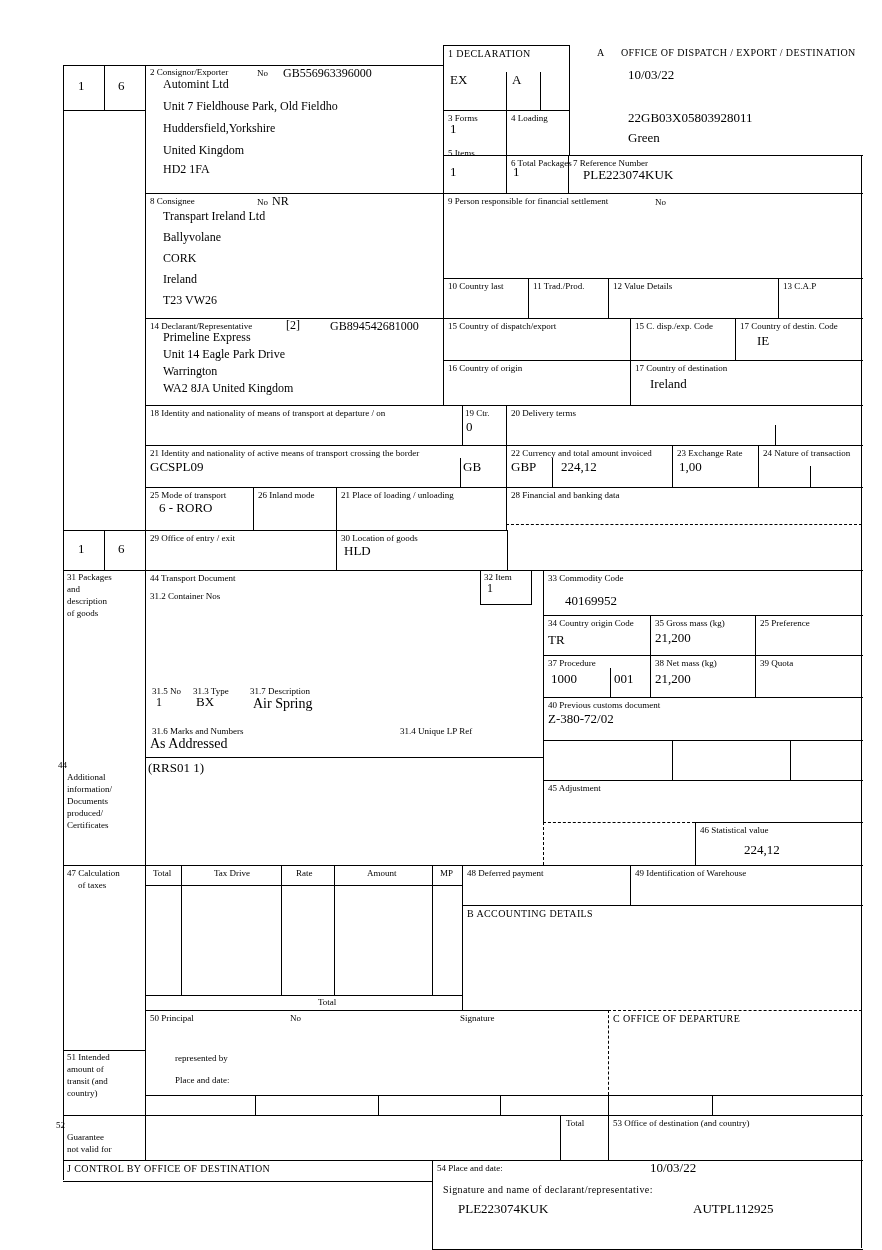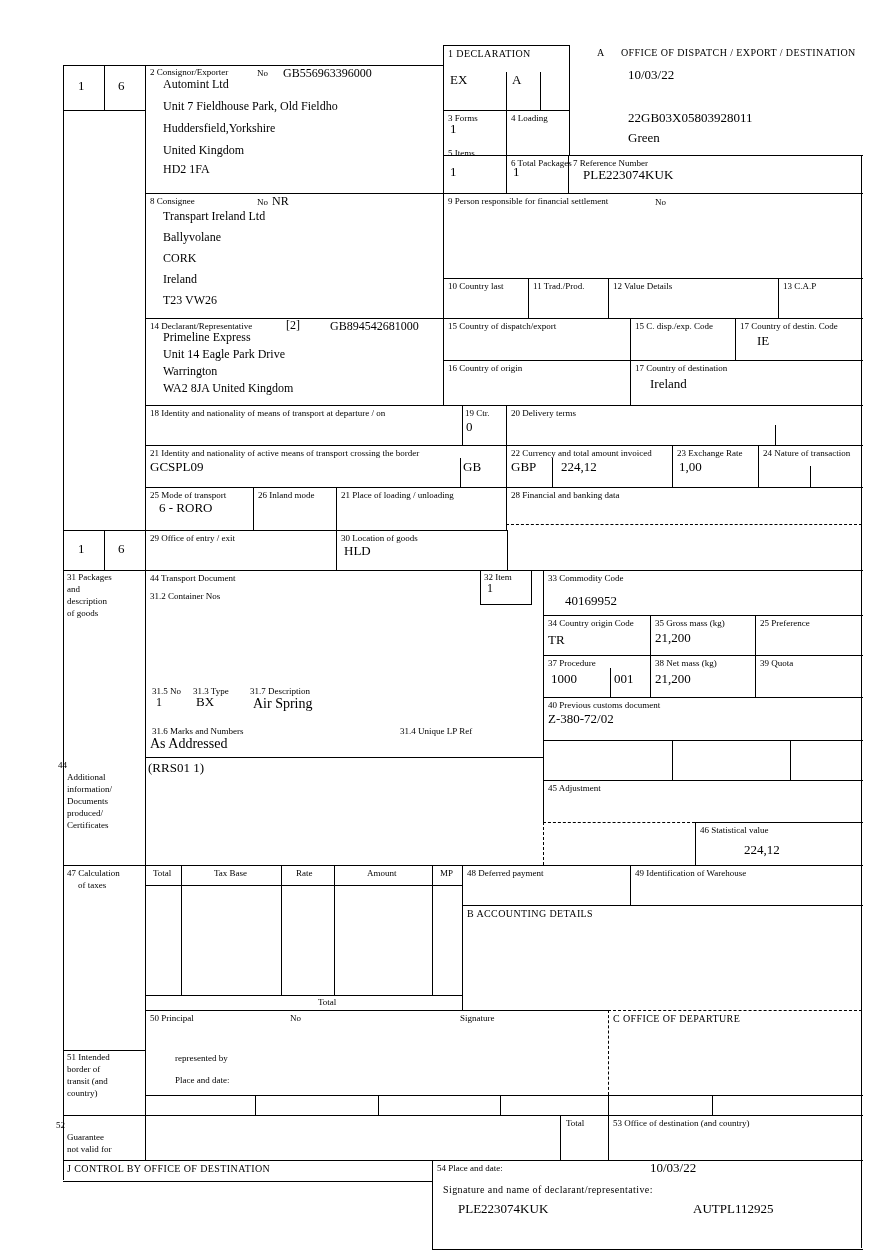--- a/index.html
+++ b/index.html
@@ -232,21 +232,21 @@
   <span class="lbl" style="left:67px;top:868px">47 Calculation</span>
   <span class="lbl" style="left:78px;top:880px">of taxes</span>
   <div class="bx t l" style="left:145px;top:865px;width:317px;height:145px"></div>
   <div class="bx l" style="left:181px;top:865px;height:130px"></div>
   <div class="bx l" style="left:281px;top:865px;height:130px"></div>
   <div class="bx l" style="left:334px;top:865px;height:130px"></div>
   <div class="bx l" style="left:432px;top:865px;height:130px"></div>
   <div class="bx t" style="left:145px;top:885px;width:317px"></div>
   <div class="bx t" style="left:145px;top:995px;width:317px"></div>
   <span class="lbl" style="left:153px;top:868px">Total</span>
-  <span class="lbl" style="left:214px;top:868px">Tax Base</span>
+  <span class="lbl" style="left:214px;top:868px">Tax Drive</span>
   <span class="lbl" style="left:296px;top:868px">Rate</span>
   <span class="lbl" style="left:367px;top:868px">Amount</span>
   <span class="lbl" style="left:440px;top:868px">MP</span>
   <span class="lbl" style="left:318px;top:997px">Total</span>
   <div class="bx t l" style="left:462px;top:865px;width:168px;height:40px"></div>
   <div class="bx t l" style="left:630px;top:865px;width:232px;height:40px"></div>
   <span class="lbl" style="left:467px;top:868px">48 Deferred payment</span>
   <span class="lbl" style="left:635px;top:868px">49 Identification of Warehouse</span>
   <div class="bx t l" style="left:462px;top:905px;width:400px;height:105px"></div>
   <span class="cap" style="left:467px;top:908px">B ACCOUNTING DETAILS</span>
@@ -255,21 +255,21 @@
   <span class="lbl" style="left:150px;top:1013px">50 Principal</span>
   <span class="lbl" style="left:290px;top:1013px">No</span>
   <span class="lbl" style="left:460px;top:1013px">Signature</span>
   <span class="lbl" style="left:175px;top:1053px">represented by</span>
   <span class="lbl" style="left:175px;top:1075px">Place and date:</span>
   <div class="bx td" style="left:608px;top:1010px;width:254px"></div>
   <div class="bx ld" style="left:608px;top:1010px;height:85px"></div>
   <span class="cap" style="left:613px;top:1013px">C OFFICE OF DEPARTURE</span>
   <div class="bx t" style="left:63px;top:1050px;width:82px"></div>
   <span class="lbl" style="left:67px;top:1052px">51 Intended</span>
-  <span class="lbl" style="left:67px;top:1064px">border of</span>
+  <span class="lbl" style="left:67px;top:1064px">amount of</span>
   <span class="lbl" style="left:67px;top:1076px">transit (and</span>
   <span class="lbl" style="left:67px;top:1088px">country)</span>
 
   <div class="bx t l" style="left:145px;top:1095px;width:110px;height:20px"></div>
   <div class="bx t l" style="left:255px;top:1095px;width:123px;height:20px"></div>
   <div class="bx t l" style="left:378px;top:1095px;width:122px;height:20px"></div>
   <div class="bx t l" style="left:500px;top:1095px;width:108px;height:20px"></div>
   <div class="bx t l" style="left:608px;top:1095px;width:104px;height:20px"></div>
   <div class="bx t l" style="left:712px;top:1095px;width:150px;height:20px"></div>
 

